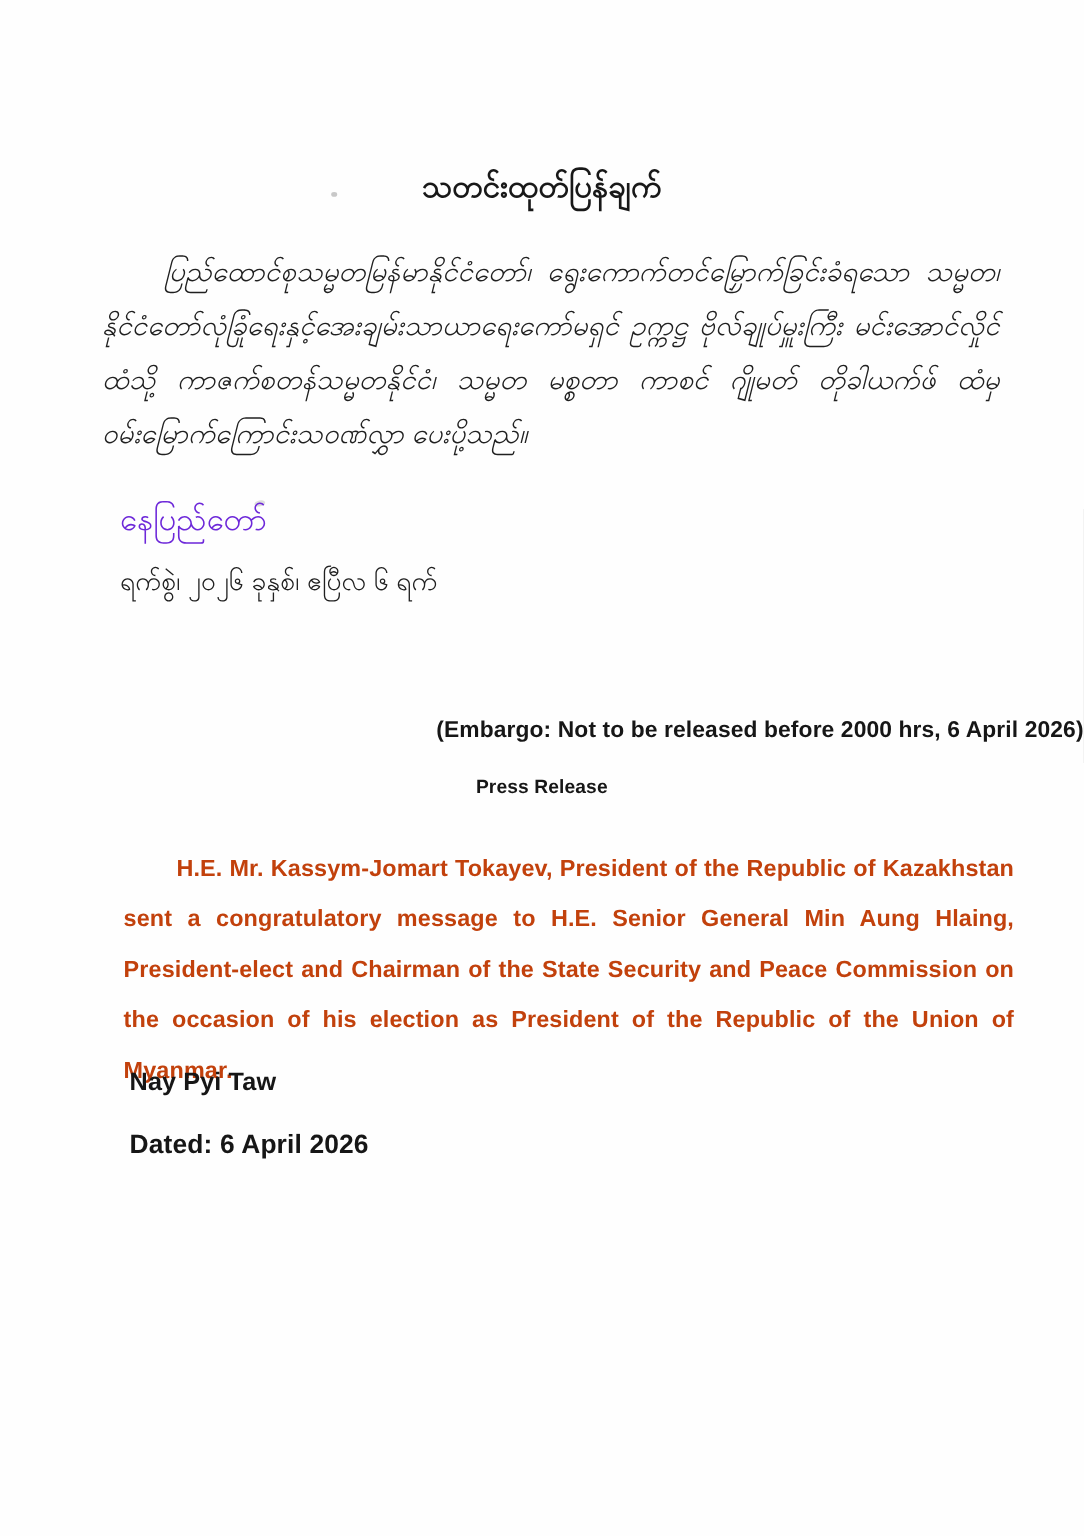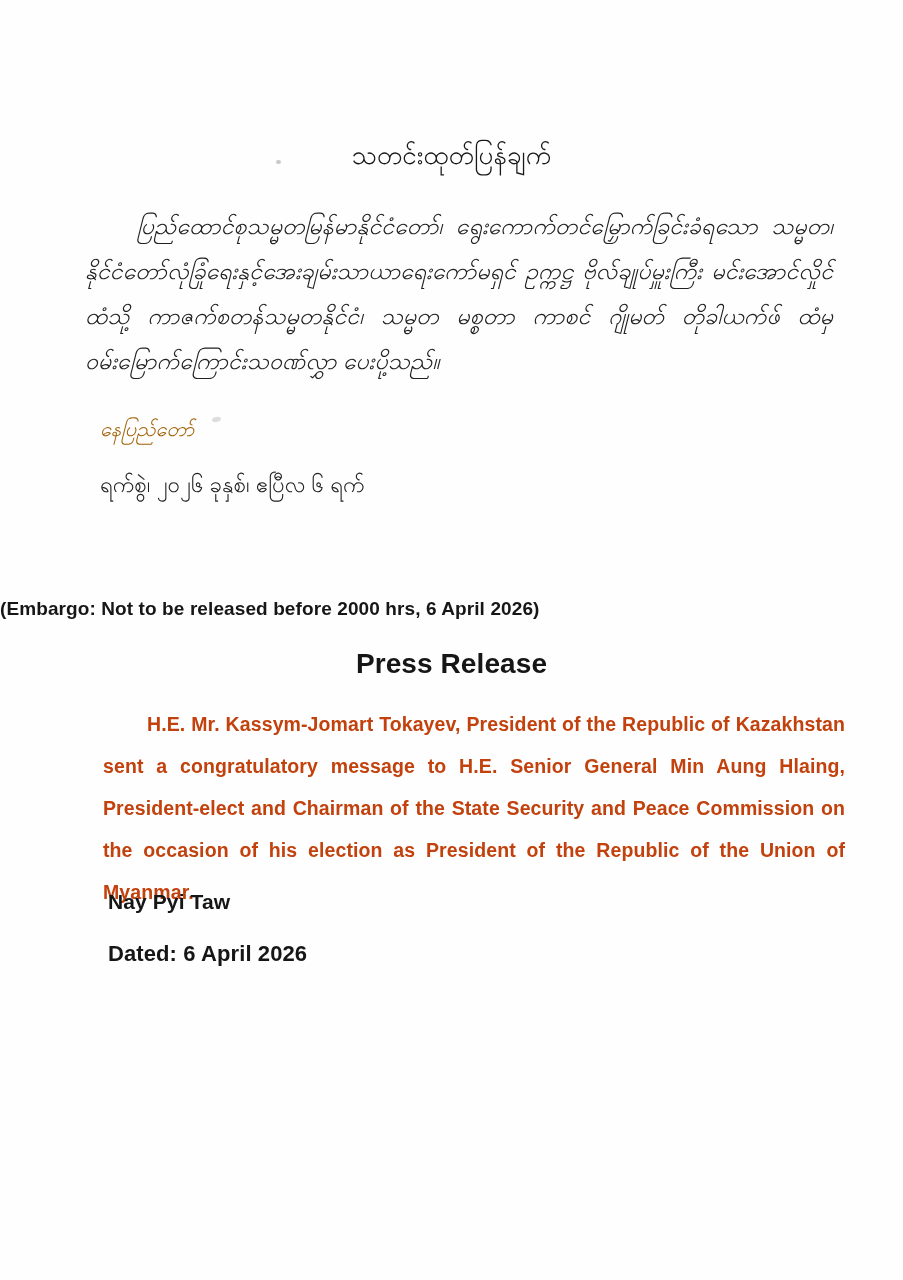--- a/index.html
+++ b/index.html
@@ -21,67 +21,66 @@
   
   .page * { letter-spacing: 0.1px; }
 
   .doc-title {
     position: absolute;
     top: 138px;
     left: 0;
     width: 100%;
     text-align: center;
     font-size: 26px;
-    font-weight: 400;
+    font-weight: 700;
     color: #181818;
   }
   .mm-paragraph {
     position: absolute;
     top: 204px;
     left: 85px;
     width: 748px;
     font-size: 23px;
     line-height: 45px;
     text-align: justify;
     text-indent: 52px;
     color: #202020;
     font-style: italic;
   }
   .mm-place {
     position: absolute;
     top: 416px;
     left: 100px;
-    font-size: 20px;
-    color: #a16207;
-    font-style: italic;
+    font-size: 26px;
+    color: #6d28d9;
   }
   .mm-date {
     position: absolute;
     top: 470px;
     left: 100px;
     font-size: 22px;
     color: #202020;
   }
   .embargo-line {
     position: absolute;
     top: 598px;
     left: 0;
     width: 100%;
-    text-align: left;
+    text-align: right;
     font-size: 19px;
     font-weight: 700;
     color: #161616;
   }
   .press-release-heading {
     position: absolute;
     top: 648px;
     left: 0;
     width: 100%;
     text-align: center;
-    font-size: 28px;
+    font-size: 16px;
     font-weight: 700;
     color: #161616;
   }
   .en-paragraph {
     position: absolute;
     top: 703px;
     left: 103px;
     width: 742px;
     font-size: 19.5px;
     line-height: 42px;

